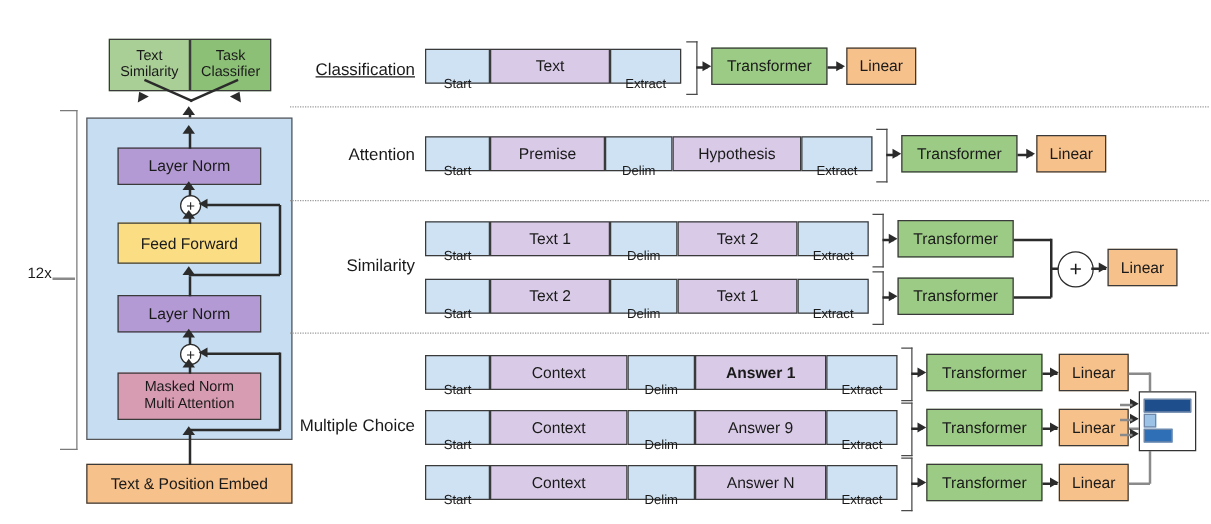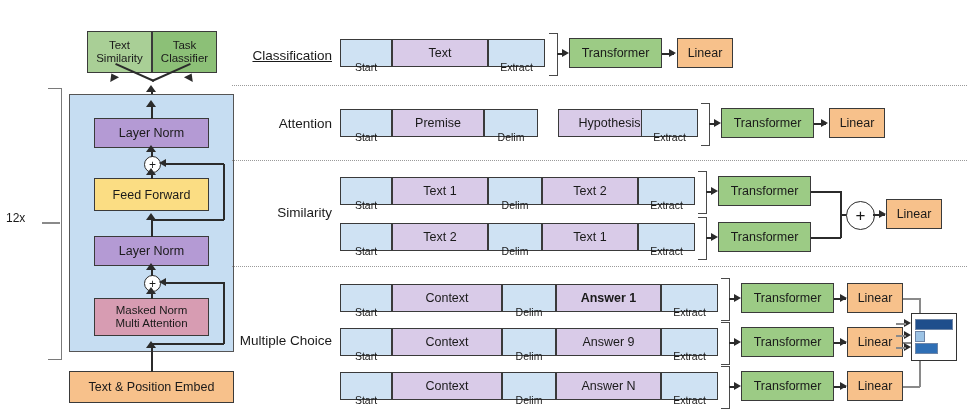--- a/index.html
+++ b/index.html
@@ -77,21 +77,21 @@
 
   <div class="ln ln-v" style="left:151px;top:89px;height:14px;"></div>
   <div class="arrow-up" style="left:146px;top:85px;"></div>
   <div class="ln" style="left:112px;top:80px;width:42px;height:1.6px;transform:rotate(24deg);transform-origin:right center;"></div>
   <div class="arrow-up" style="left:108px;top:73px;transform:rotate(-28deg);"></div>
   <div class="ln" style="left:152px;top:80px;width:42px;height:1.6px;transform:rotate(-24deg);transform-origin:left center;"></div>
   <div class="arrow-up" style="left:185px;top:73px;transform:rotate(28deg);"></div>
 
   <div class="blk c-bluebox" style="left:69px;top:94px;width:165px;height:258px;"></div>
 
-  <div class="lbl-12x" style="left:6px;top:211px;">12x</div>
+  <div class="lbl-12x" style="left:22px;top:211px;">12x</div>
   <div class="brk" style="left:48px;top:88px;width:13px;height:270px;border-color:#7a7a7a;"></div>
   <div class="ln ln-h ln-gray" style="left:42px;top:222px;width:18px;"></div>
 
   <div class="blk c-purple" style="left:94px;top:118px;width:115px;height:30px;">
     <span class="blk-txt">Layer Norm</span>
   </div>
   <div class="ln ln-v" style="left:151px;top:103px;height:16px;"></div>
   <div class="arrow-up" style="left:146px;top:100px;"></div>
 
   <div class="plus" style="left:144px;top:156px;width:15px;height:15px;">
@@ -178,21 +178,21 @@
   <div>
     <div class="blk c-tok-blue" style="left:340px;top:109px;width:52px;height:28px;">
       <span class="tok">Start</span>
       </div>
     <div class="blk c-tok-purple" style="left:392px;top:109px;width:92px;height:28px;">
       <span class="tok-big">Premise</span>
       </div>
     <div class="blk c-tok-blue" style="left:484px;top:109px;width:54px;height:28px;">
       <span class="tok">Delim</span>
       </div>
-    <div class="blk c-tok-purple" style="left:558px;top:109px;width:103px;height:28px;">
+    <div class="blk c-tok-purple" style="left:538px;top:109px;width:103px;height:28px;">
       <span class="tok-big">Hypothesis</span>
       </div>
     <div class="blk c-tok-blue" style="left:641px;top:109px;width:57px;height:28px;">
       <span class="tok">Extract</span>
       </div>
   </div>
   <div class="brk" style="left:701px;top:103px;width:8px;height:41px;"></div>
   <div class="ln ln-h" style="left:709px;top:123px;width:9px;"></div>
   <div class="arrow-right" style="left:714px;top:119px;"></div>
   <div class="blk c-green" style="left:721px;top:108px;width:93px;height:30px;">

